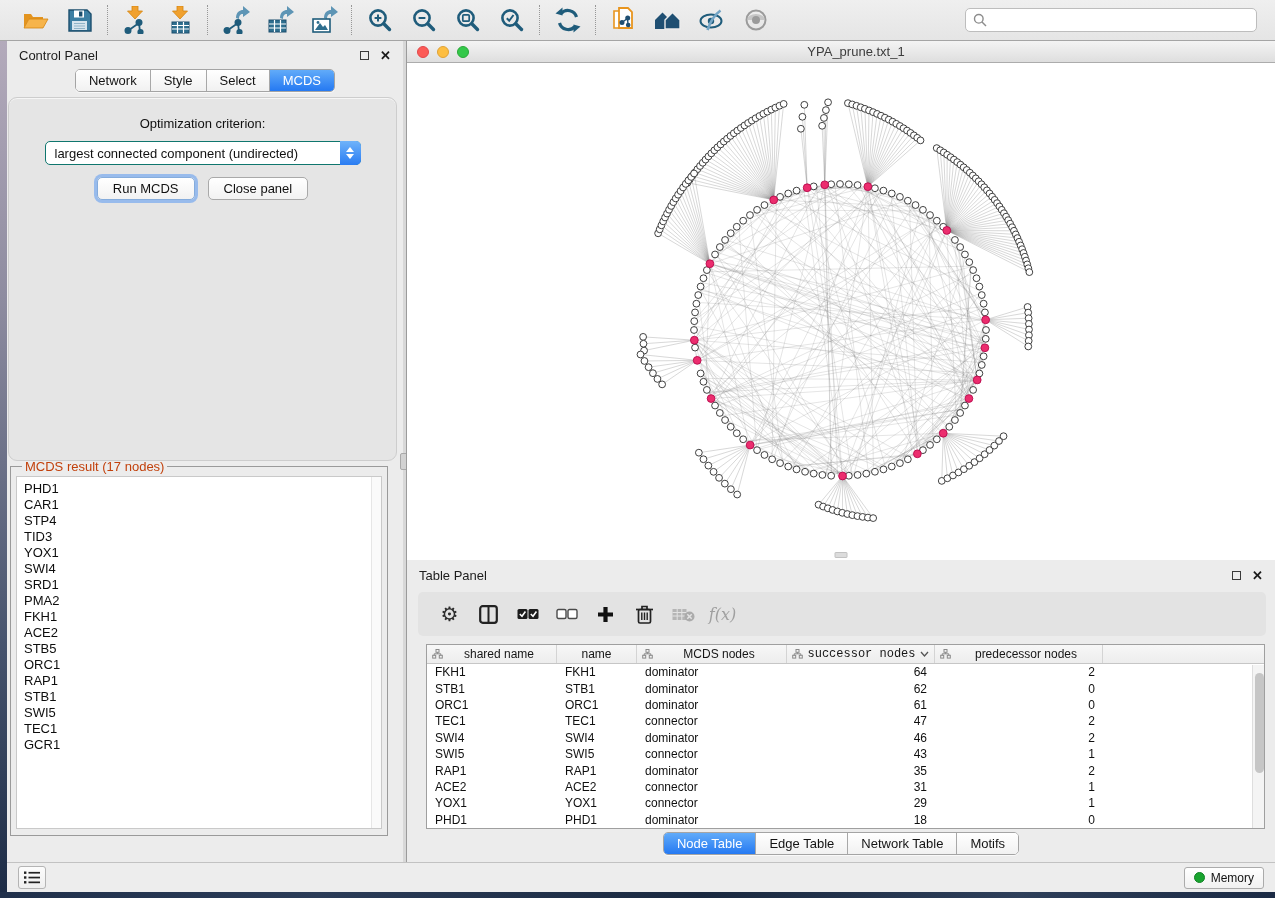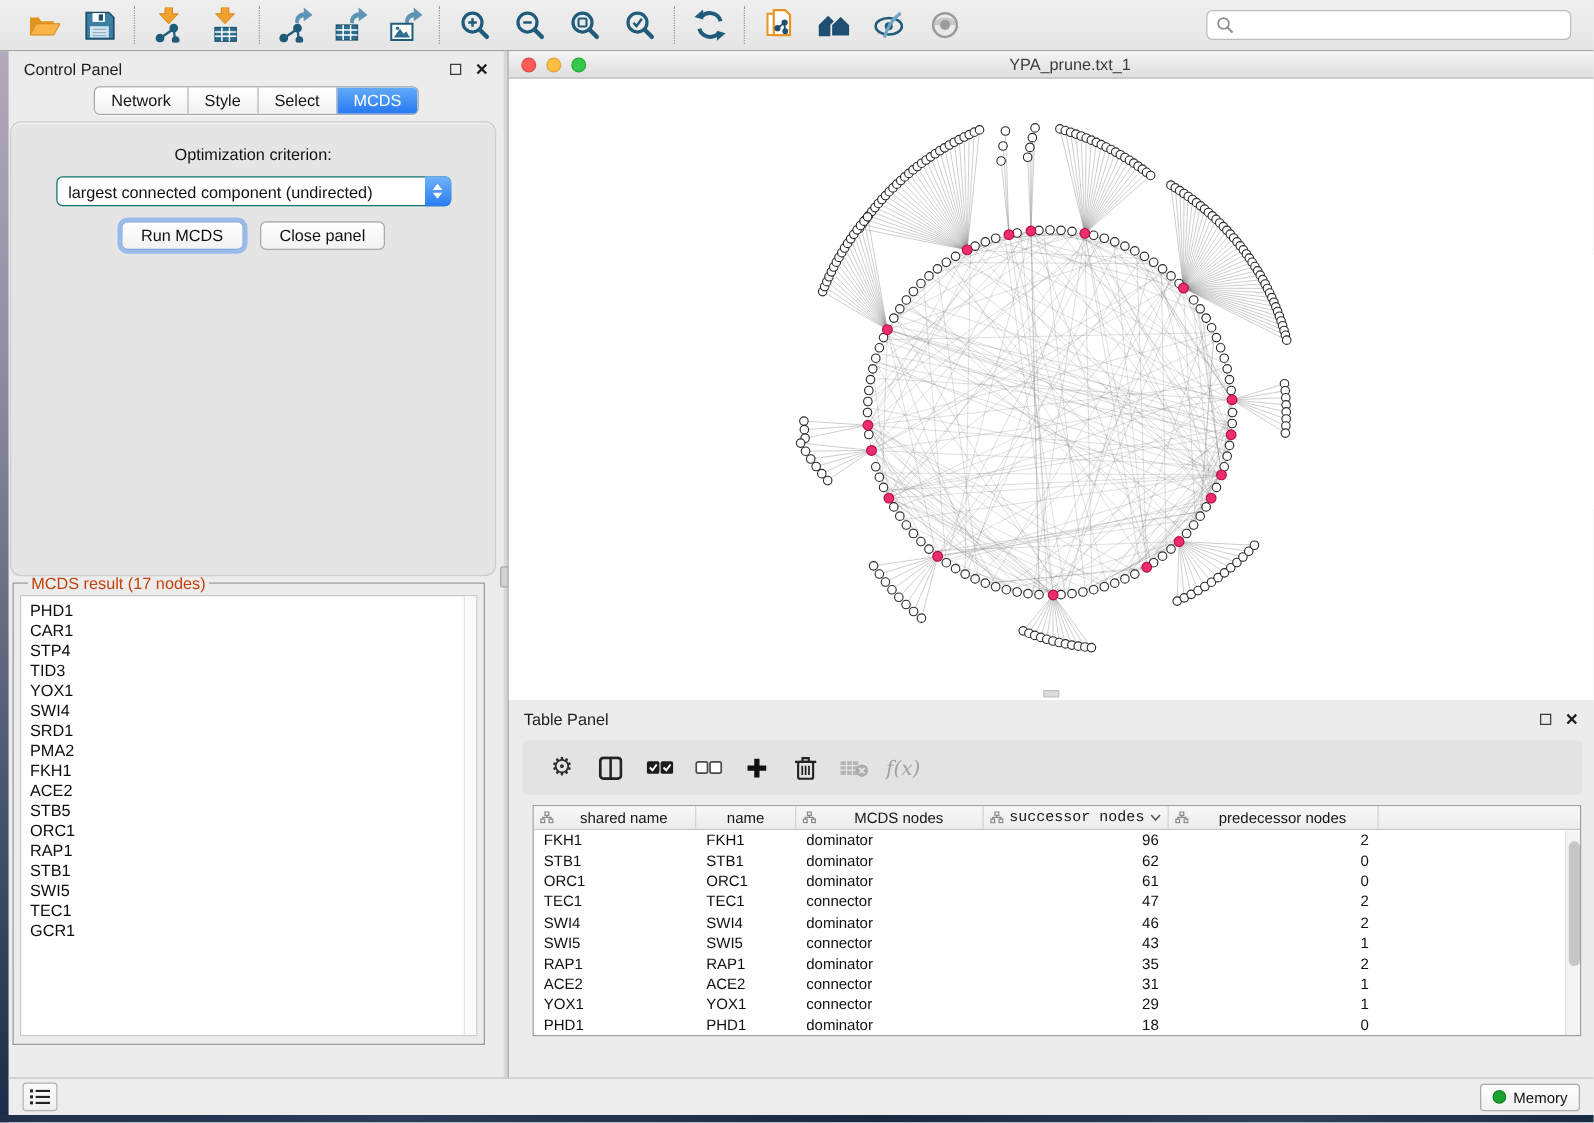--- a/index.html
+++ b/index.html
@@ -1108,21 +1108,21 @@
               </g>
             </svg>
             <span class="lbl">predecessor nodes</span>
           </div>
         </div>
       <div id="tbl-body">
           <div class="tr">
             <div class="td" style="width: 130px;">FKH1</div>
             <div class="td" style="width: 80px;">FKH1</div>
             <div class="td" style="width: 150px;">dominator</div>
-            <div class="td num" style="width: 148px;">96</div>
+            <div class="td num" style="width: 148px;">64</div>
             <div class="td num" style="width: 168px;">2</div>
           </div>
           <div class="tr">
             <div class="td" style="width: 130px;">STB1</div>
             <div class="td" style="width: 80px;">STB1</div>
             <div class="td" style="width: 150px;">dominator</div>
             <div class="td num" style="width: 148px;">62</div>
             <div class="td num" style="width: 168px;">0</div>
           </div>
           <div class="tr">
@@ -1177,20 +1177,28 @@
           <div class="tr">
             <div class="td" style="width: 130px;">PHD1</div>
             <div class="td" style="width: 80px;">PHD1</div>
             <div class="td" style="width: 150px;">dominator</div>
             <div class="td num" style="width: 148px;">18</div>
             <div class="td num" style="width: 168px;">0</div>
           </div>
         </div>
       <div class="vscroll">
           <div class="vthumb"></div>
+        </div>
+    </div>
+    <div class="tp-tabs">
+      <div class="seggroup" id="tp-tabs">
+          <div class="segbtn active">Node Table</div>
+          <div class="segbtn">Edge Table</div>
+          <div class="segbtn">Network Table</div>
+          <div class="segbtn">Motifs</div>
         </div>
     </div>
   </div>
 
   <div class="status-bar">
     <div class="listbtn">
       <svg width="16" height="13" viewBox="0 0 16 13">
         <g fill="#222">
             <rect x="0" y="0.5" width="2.4" height="2.4"></rect>
             <rect x="0" y="5.3" width="2.4" height="2.4"></rect>

